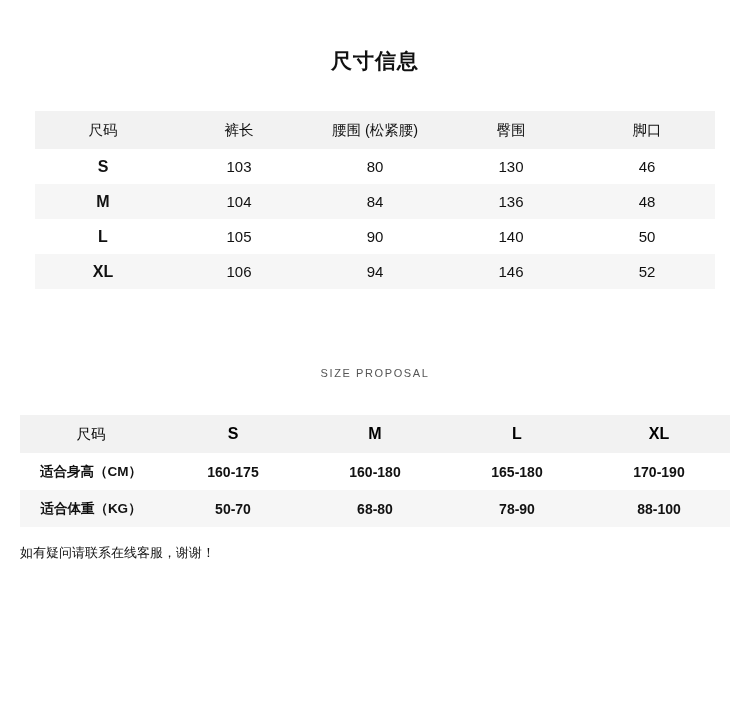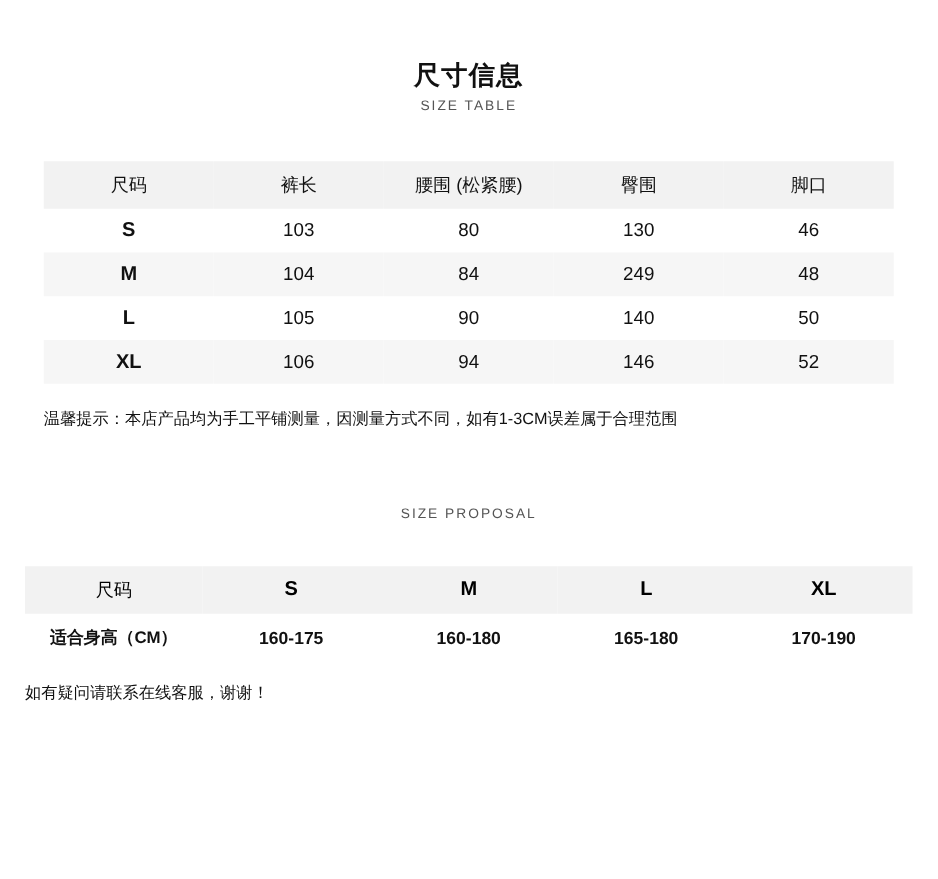--- a/index.html
+++ b/index.html
@@ -131,21 +131,20 @@
 </style>
 </head>
 <body>
 
 <div class="page">
 
   <div class="sp-1"></div>
 
   <div class="section-title-block">
     <div class="section-title-cn">尺寸信息</div>
-    <div class="section-title-en">SIZE TABLE</div>
   </div>
 
   <div class="sp-2"></div>
 
   <table class="size-table">
     <thead>
       <tr>
         <td>尺码</td>
         <td>裤长</td>
         <td>腰围 (松紧腰)</td>
@@ -158,21 +157,21 @@
         <td class="sizecode">S</td>
         <td>103</td>
         <td>80</td>
         <td>130</td>
         <td>46</td>
       </tr>
       <tr class="alt">
         <td class="sizecode">M</td>
         <td>104</td>
         <td>84</td>
-        <td>249</td>
+        <td>136</td>
         <td>48</td>
       </tr>
       <tr>
         <td class="sizecode">L</td>
         <td>105</td>
         <td>90</td>
         <td>140</td>
         <td>50</td>
       </tr>
       <tr class="alt">
@@ -180,21 +179,20 @@
         <td>106</td>
         <td>94</td>
         <td>146</td>
         <td>52</td>
       </tr>
     </tbody>
   </table>
 
   <div class="sp-3"></div>
 
-  <div class="note">温馨提示：本店产品均为手工平铺测量，因测量方式不同，如有1-3CM误差属于合理范围</div>
 
   <div class="sp-4"></div>
 
   <div class="section-title-block">
     <div class="section-title-en">SIZE PROPOSAL</div>
   </div>
 
   <div class="sp-5"></div>
 
   <table class="proposal-table">
@@ -208,20 +206,27 @@
       </tr>
     </thead>
     <tbody>
       <tr>
         <td class="rowlabel">适合身高（CM）</td>
         <td>160-175</td>
         <td>160-180</td>
         <td>165-180</td>
         <td>170-190</td>
       </tr>
+      <tr class="alt">
+        <td class="rowlabel">适合体重（KG）</td>
+        <td>50-70</td>
+        <td>68-80</td>
+        <td>78-90</td>
+        <td>88-100</td>
+      </tr>
     </tbody>
   </table>
 
   <div class="sp-6"></div>
 
   <div class="note2">
     <div>如有疑问请联系在线客服，谢谢！</div>
   </div>
 
 </div>

